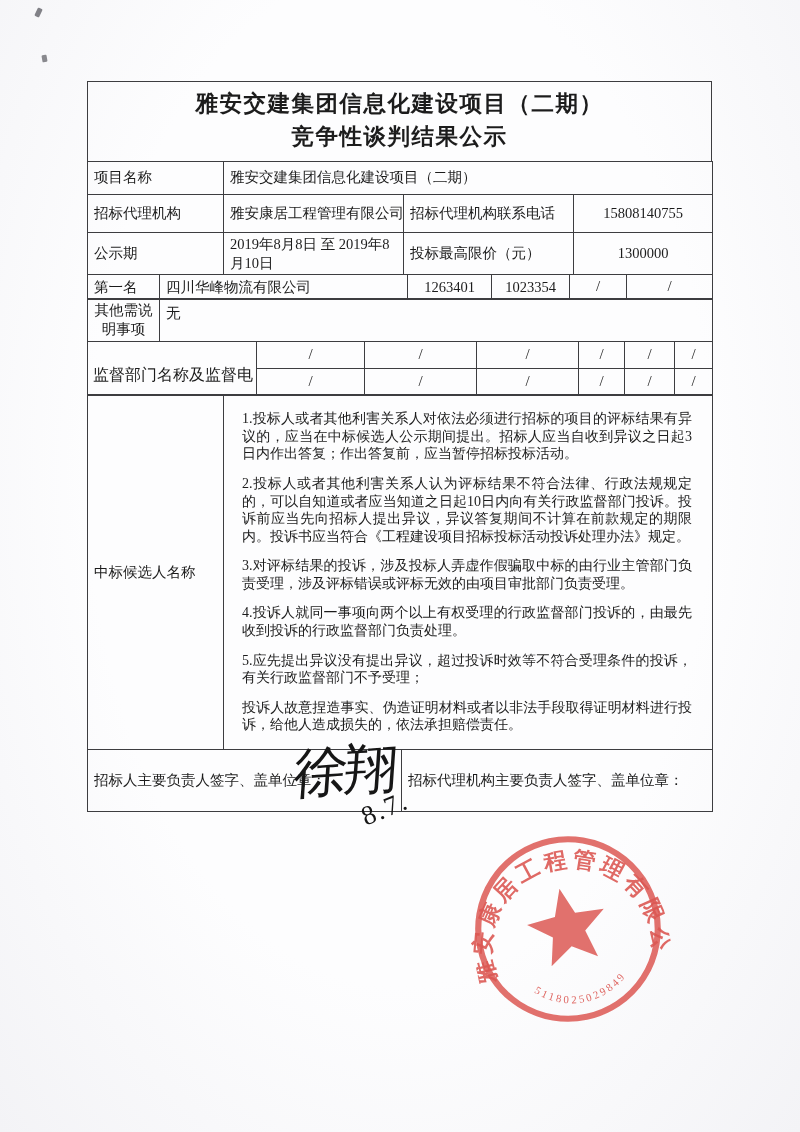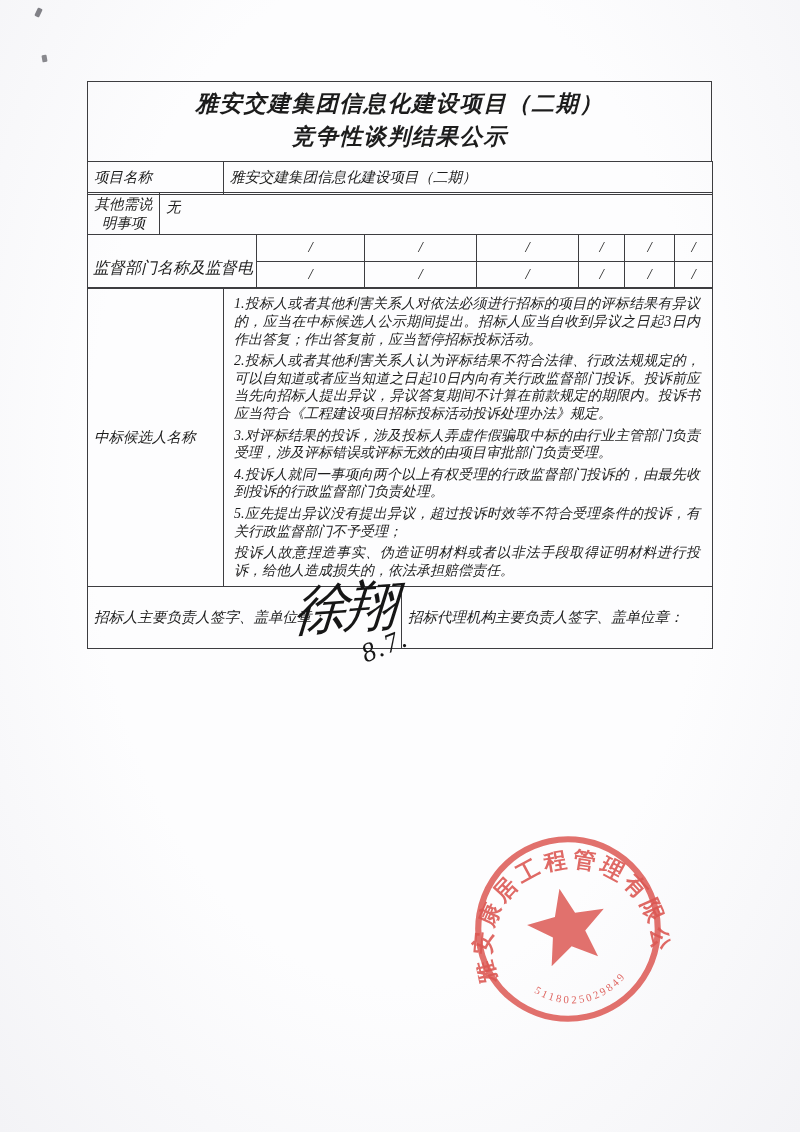--- a/index.html
+++ b/index.html
@@ -2,40 +2,40 @@
 <html><head>
 <meta charset="utf-8">
 <style>
   html,body{margin:0;padding:0;}
   body{
     width:800px;height:1132px;position:relative;overflow:hidden;
     background:radial-gradient(ellipse at 50% 42%, #fdfdfe 55%, #f3f3f6 100%);
     font-family:"Liberation Serif","DejaVu Serif",serif;
     color:#1c1c1c;
   }
-  .doc{position:absolute;left:87px;top:81px;width:625px;font-style:italic;}
+  .doc{position:absolute;left:87px;top:81px;width:625px;}
   table{border-collapse:collapse;width:625px;table-layout:fixed;}
   table + table{margin-top:-1.5px;}
   td{
     border:1.5px solid #3d3d40;
     padding:2px 6px;
     font-size:14.5px;
     line-height:1.3;
     vertical-align:middle;
     overflow:hidden;
     background:transparent;
   }
   .title-cell{border:1.5px solid #3d3d40;text-align:center;padding:6px 4px 8px;}
   .title-line{font-size:22.5px;font-weight:bold;letter-spacing:1.5px;line-height:1.45;}
   .c{text-align:center;}
   .lab{text-align:left;}
   .nowrap{white-space:nowrap;}
   .slash{text-align:center;font-size:15px;}
   .obj-cell{vertical-align:top;padding:3px 8px 3px 6px;}
-  .obj-cell p{margin:4px;font-size:14px;line-height:17.6px;text-align:justify;}
+  .obj-cell p{margin:12px;font-size:14px;line-height:17.6px;text-align:justify;}
   .sup-label{font-size:16px;white-space:nowrap;padding:16px 0 2px 5px;}
   .sign-cell{position:relative;height:57px;vertical-align:middle;overflow:visible;}
   .sig-wrap{position:absolute;left:206px;top:-6px;transform:rotate(-4deg);pointer-events:none;}
   .sig-name{
     font-size:54px;font-weight:500;color:#161616;letter-spacing:-4px;
     transform:skewX(-8deg);display:inline-block;line-height:1;
     font-family:"DejaVu Serif",serif;
   }
   .sig-date{
     position:absolute;left:64px;top:54px;font-size:27px;color:#161616;
@@ -71,33 +71,53 @@
         <col style="width:136px">
         <col style="width:180px">
         <col style="width:170px">
         <col style="width:139px">
       </colgroup>
     <tbody>
         <tr style="height:33px">
       <td class="lab">项目名称</td>
       <td colspan="3" class="lab">雅安交建集团信息化建设项目（二期）</td>
     </tr>
+    <tr style="height:38px">
+      <td class="lab">招标代理机构</td>
+      <td class="lab nowrap">雅安康居工程管理有限公司</td>
+      <td class="lab nowrap">招标代理机构联系电话</td>
+      <td class="c">15808140755</td>
+    </tr>
+    <tr style="height:40px">
+      <td class="lab">公示期</td>
+      <td class="lab">2019年8月8日 至 2019年8月10日</td>
+      <td class="lab">投标最高限价（元）</td>
+      <td class="c">1300000</td>
+    </tr>
   </tbody>
     </table>
 
   <table>
     <colgroup>
         <col style="width:72px">
         <col style="width:248px">
         <col style="width:84px">
         <col style="width:78px">
         <col style="width:57px">
         <col style="width:86px">
       </colgroup>
     <tbody>
+    <tr style="height:25px">
+      <td class="lab">第一名</td>
+      <td class="lab">四川华峰物流有限公司</td>
+      <td class="c">1263401</td>
+      <td class="c">1023354</td>
+      <td class="slash">/</td>
+      <td class="slash">/</td>
+    </tr>
   </tbody>
     </table>
 
   <table>
     <colgroup>
         <col style="width:72px">
         <col style="width:553px">
       </colgroup>
     <tbody>
         <tr style="height:34px">

